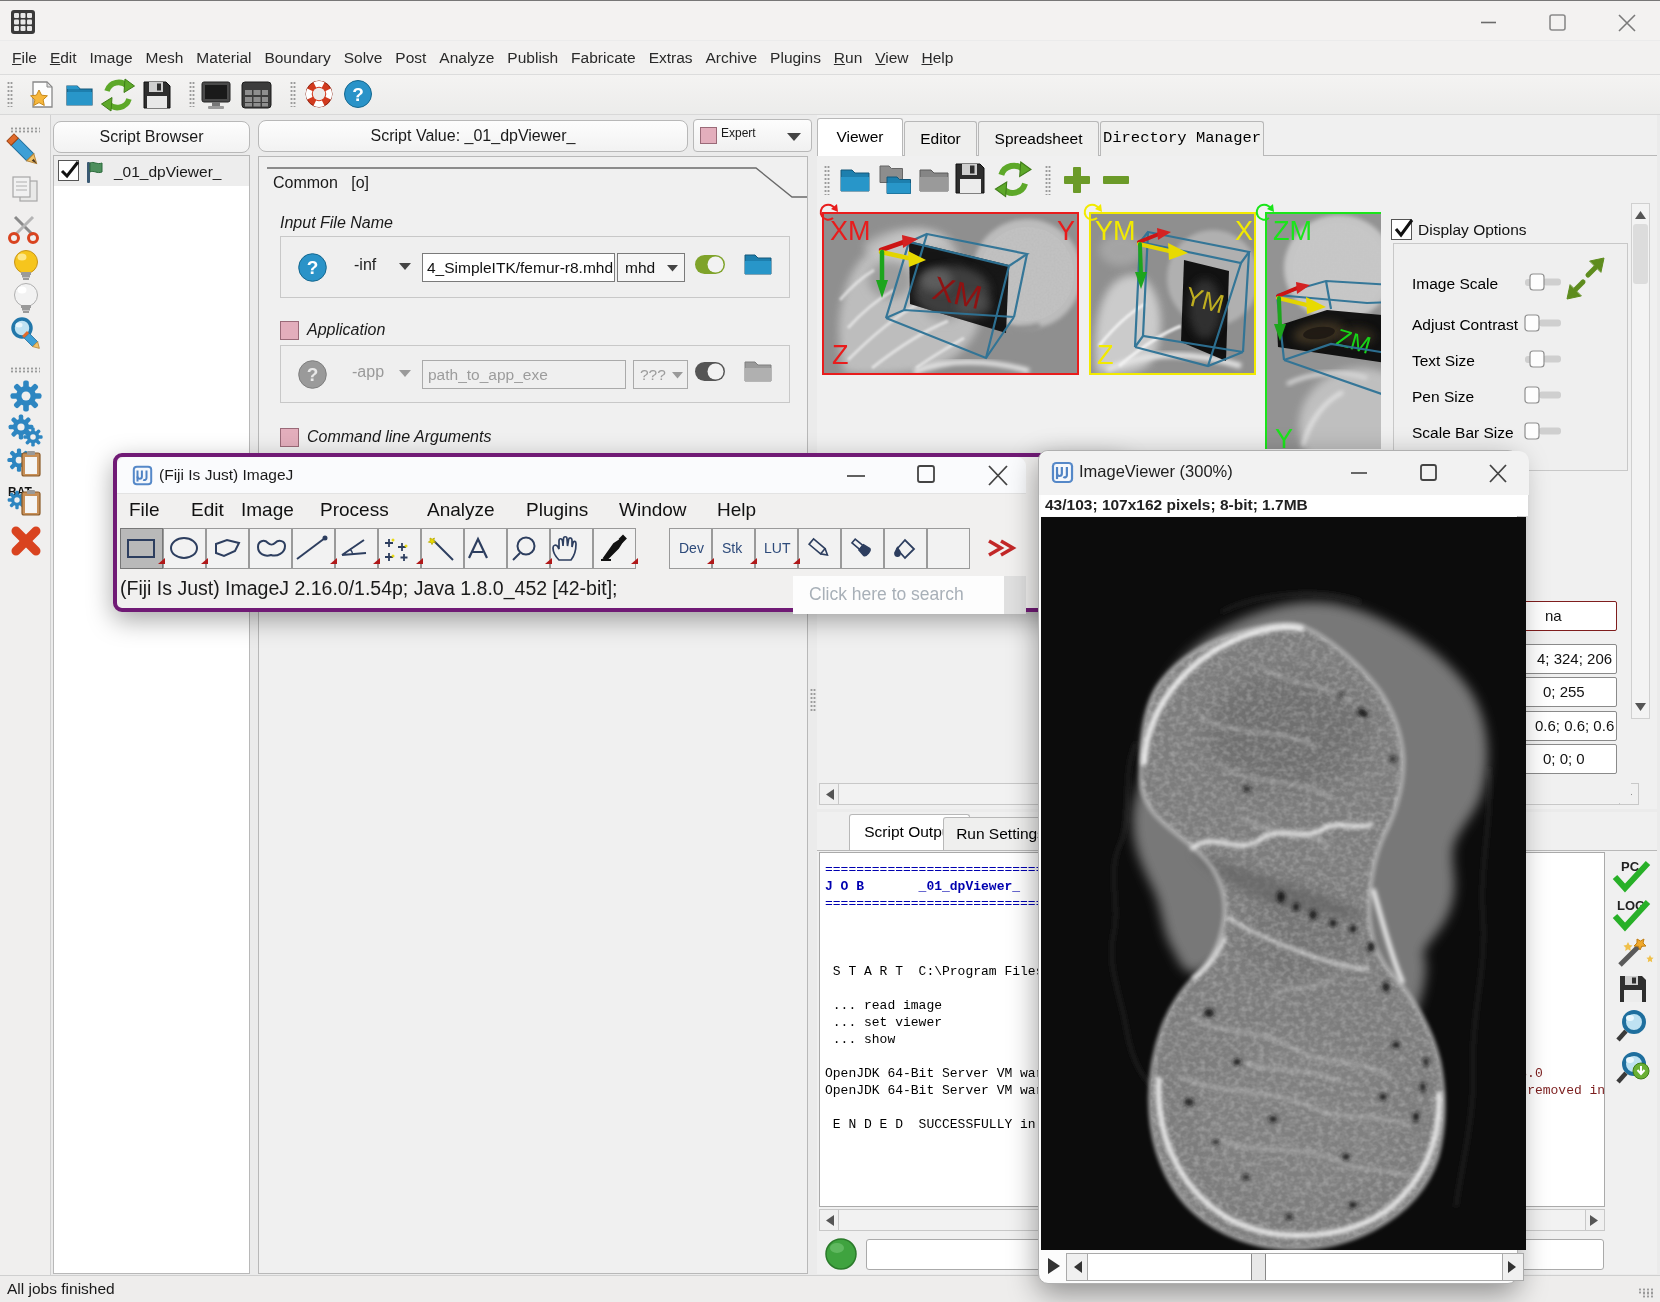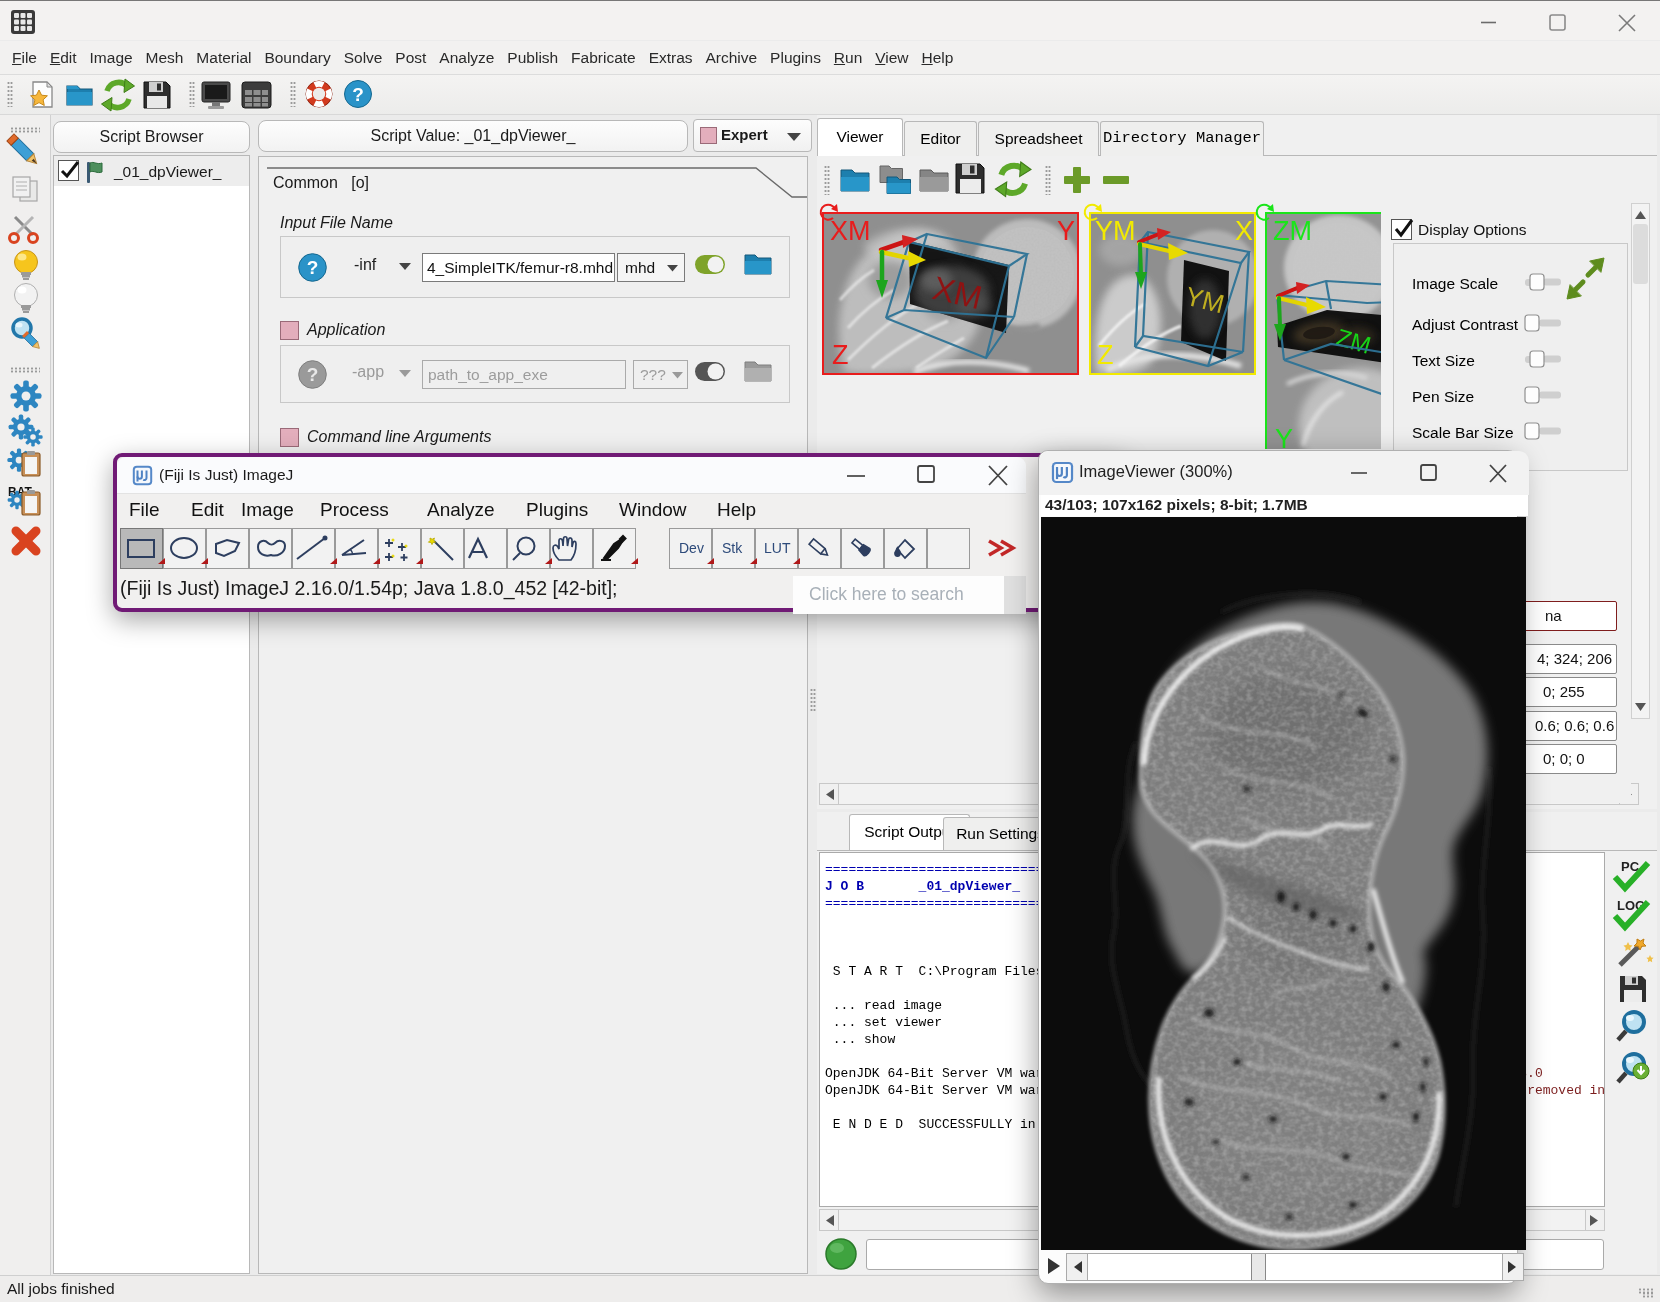--- a/index.html
+++ b/index.html
@@ -254,21 +254,21 @@
   <svg class="abs" style="left:30px;top:4px" width="24" height="24" viewBox="0 0 24 24">
     <rect x="3" y="2" width="3" height="21" rx="1" fill="#3a5a74"></rect>
     <path d="M6 3 C10 1 13 5 18 3 L18 12 C13 14 10 10 6 12 z" fill="#4d8f5c" stroke="#2c6b3c" stroke-width="1"></path>
   </svg>
   <div class="abs" style="left:60px;top:7px;font-size:15.5px;color:#1a1a1a;">_01_dpViewer_</div>
 </div>
 
 <div class="panelhdr abs" style="left:258px;top:120px;width:430px;height:32px;line-height:30px;">Script Value: _01_dpViewer_</div>
 <div class="abs" style="left:693px;top:119px;width:119px;height:33px;background:linear-gradient(#fdfdfd,#f0f0f0);border:1px solid #b8b8b8;border-radius:4px;">
   <div class="abs" style="left:6px;top:7px;width:17px;height:17px;background:#e3aebc;border:1px solid #9a6a78;"></div>
-  <div class="abs" style="left:27px;top:6px;font-size:15px;color:#1a1a1a;font-weight:bold;">Expert</div>
+  <div class="abs" style="left:27px;top:6px;font-size:12px;color:#1a1a1a;">Expert</div>
   <svg class="abs" style="left:92px;top:12px" width="16" height="10">
       <path d="M1 1 L8 9 L15 1 z" fill="#444"></path>
     </svg>
 </div>
 
 <div class="abs" id="scriptvalue" style="left:258px;top:156px;width:550px;height:1118px;background:#f0f0f0;border:1px solid #b8b8b8;">
 
   <svg class="abs" style="left:0;top:0" width="548" height="46" viewBox="0 0 548 46">
     <path d="M8 11 H497 L533 40 H548" fill="none" stroke="#6a6a6a" stroke-width="1.4"></path>
   </svg>

